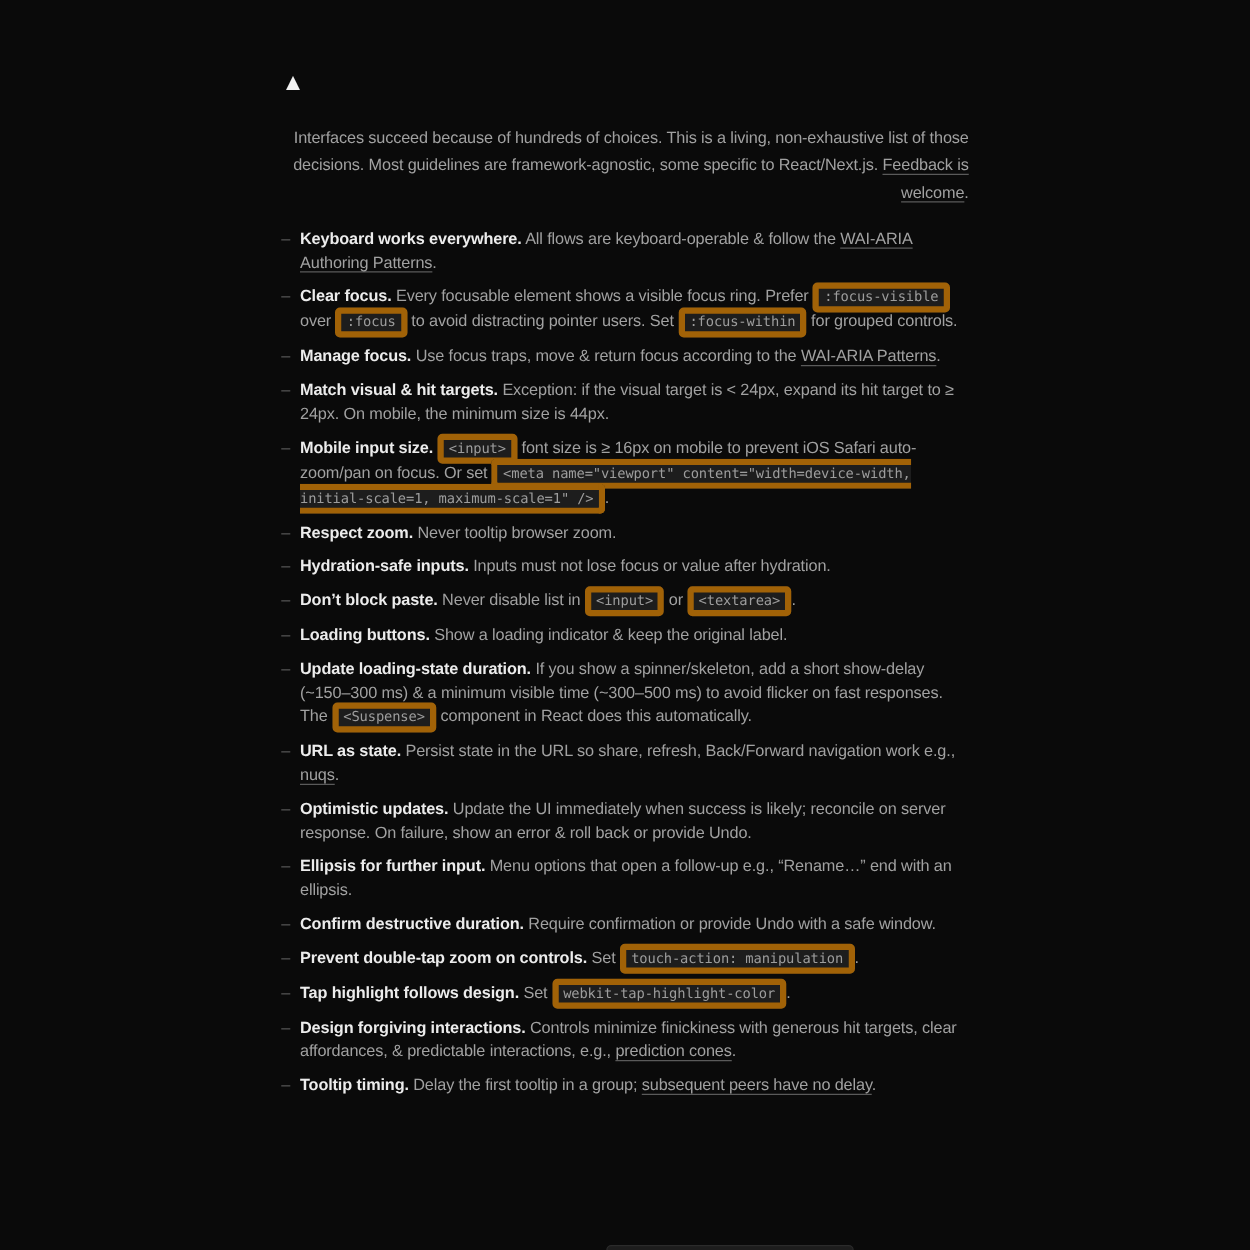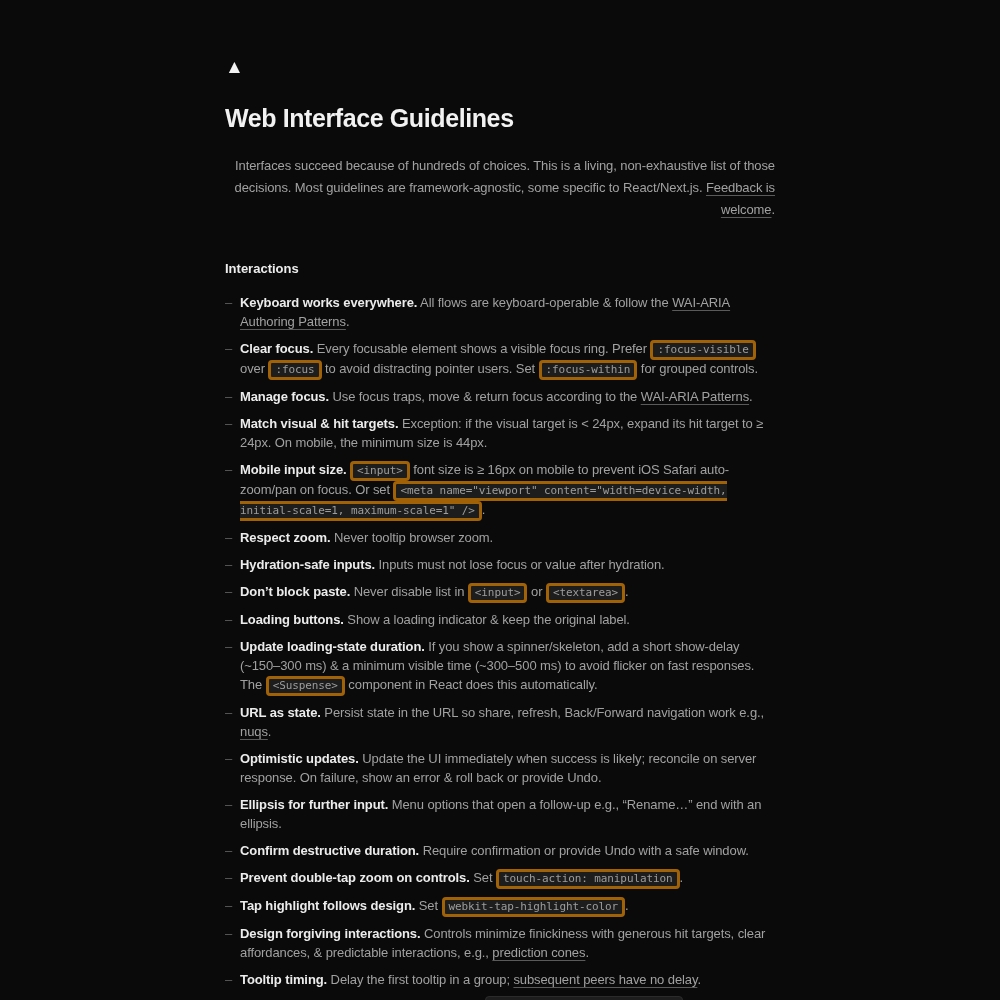--- a/index.html
+++ b/index.html
@@ -72,21 +72,21 @@
   .li-body { flex: 1; }
   strong.lead {
     color: #ececec;
     font-weight: 700;
   }
   code.inline-code {
     font-family: "DejaVu Sans Mono", monospace;
     font-size: 11px;
     color: #9d9d9d;
     background: #1d1d1d;
-    border: 3px solid #a16207;
+    border: 5px solid #a16207;
     border-radius: 4px;
     padding: 0px 4px 1px 4px;
     white-space: normal;
   }
   a {
     color: inherit;
     text-decoration: underline;
     text-decoration-color: #5a5a5a;
     text-underline-offset: 3px;
     cursor: pointer;
@@ -100,23 +100,21 @@
     background: #1d1d1d;
     border: 1px solid #2b2b2b;
     border-radius: 4px;
   }
 </style>
 </head>
 <body>
 
 <div class="container">
   <a class="logo"><span class="tri">▲</span></a>
-  <h1>Web Interface Guidelines</h1>
   <p class="intro"><span>Interfaces succeed because of hundreds of choices. This is a living, non-exhaustive list of those decisions. Most guidelines are framework-agnostic, some specific to React/Next.js. </span><a href="#">Feedback is welcome</a><span>.</span></p>
-  <h2 class="section-title">Interactions</h2>
   <ul class="guidelines" id="guidelines-list">
       <li>
         <span class="marker">–</span>
         <div class="li-body"><strong class="lead">Keyboard works everywhere.</strong><span> All flows are keyboard-operable &amp; follow the </span><a href="#">WAI-ARIA Authoring Patterns</a><span>.</span></div>
       </li>
       <li>
         <span class="marker">–</span>
         <div class="li-body"><strong class="lead">Clear focus.</strong><span> Every focusable element shows a visible focus ring. Prefer </span><code class="inline-code">:focus-visible</code><span> over </span><code class="inline-code">:focus</code><span> to avoid distracting pointer users. Set </span><code class="inline-code">:focus-within</code><span> for grouped controls.</span></div>
       </li>
       <li>

